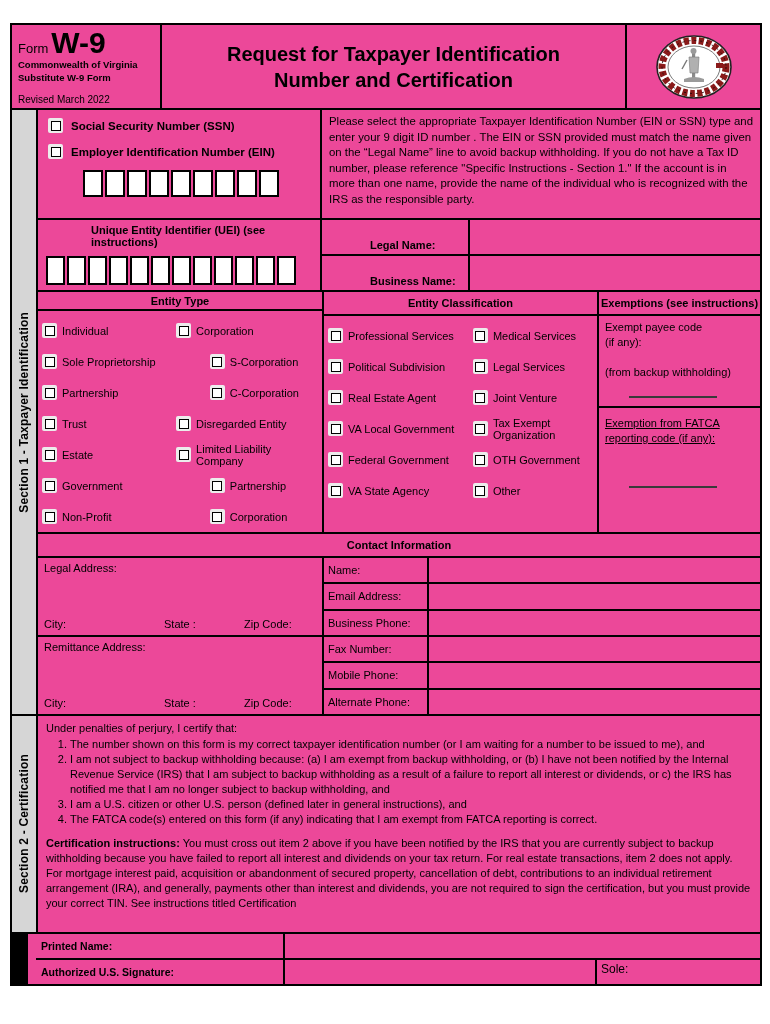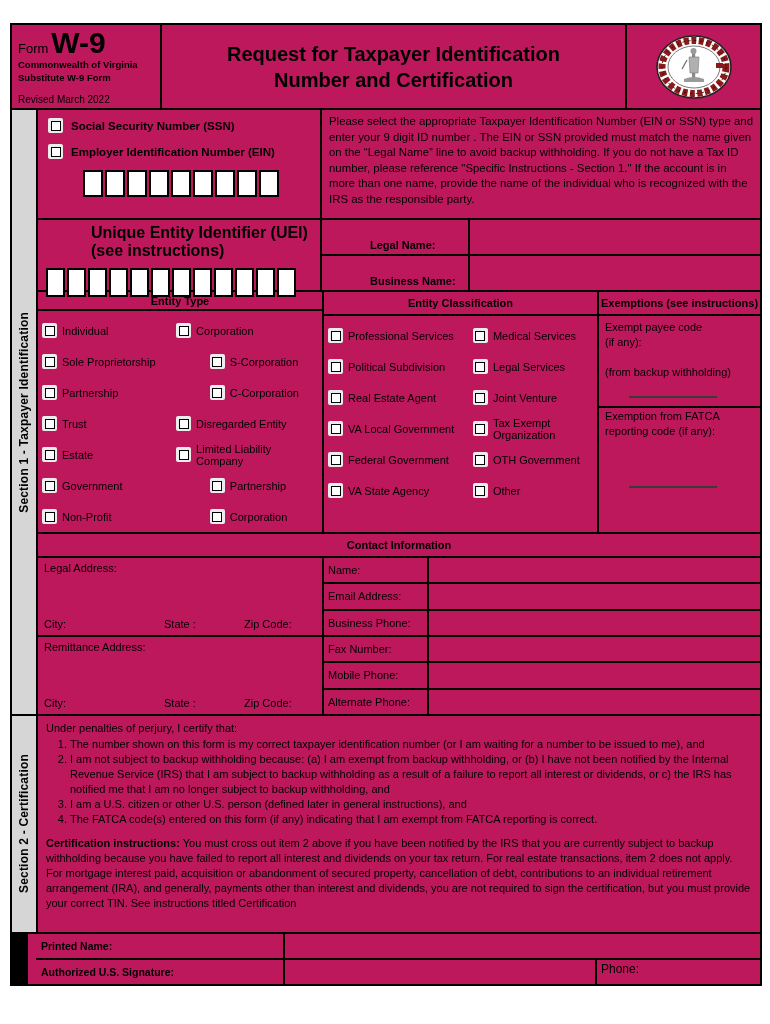--- a/index.html
+++ b/index.html
@@ -1,17 +1,17 @@
 <!DOCTYPE html>
 <html><head>
 <meta charset="utf-8">
 <style>
   * { box-sizing: border-box; margin: 0; padding: 0; }
   html,body { width:770px; height:1024px; background:#fff; font-family:"Liberation Sans", sans-serif; color:#000; }
-  .form { position:absolute; left:10px; top:23px; width:752px; border:2px solid #000; background:#be185d; }
+  .form { position:absolute; left:10px; top:23px; width:752px; border:2px solid #000; background:#ec4899; }
 
   
   .hdr { display:flex; height:85px; border-bottom:2px solid #000; }
   .hdr-form { width:150px; border-right:2px solid #000; padding:5px 6px 3px 6px; display:flex; flex-direction:column; }
   .formword { font-size:13px; }
   .formnum { font-size:30px; font-weight:bold; line-height:26px; margin-left:3px; }
   .org { font-size:9.5px; font-weight:bold; line-height:11px; margin-top:2px; }
   .rev { font-size:10px; margin-top:auto; }
   .hdr-title { flex:1; border-right:2px solid #000; display:flex; align-items:center; justify-content:center; text-align:center; font-size:20px; font-weight:bold; line-height:26px; }
   .hdr-seal { width:133px; display:flex; align-items:center; justify-content:center; }
@@ -29,21 +29,21 @@
   .cbw { width:15px; height:15px; background:#ececec; border-radius:2px; display:inline-flex; align-items:center; justify-content:center; margin-right:8px; flex:none; }
   .cbw .inner { width:10px; height:10px; border:1.6px solid #000; background:#fff; display:block; }
   .cbl { font-size:11.5px; font-weight:bold; }
   .digits { display:flex; justify-content:center; gap:2px; margin-top:6px; }
   .digits .dbox { width:20px; height:27px; border:2px solid #000; background:#fff; }
   .instr { flex:1; padding:4px 7px; font-size:11.4px; line-height:15.6px; }
 
   
   .rowB { display:flex; height:72px; border-bottom:2px solid #000; }
   .ueibox { width:284px; border-right:2px solid #000; padding:4px 4px 4px 8px; }
-  .ueilabel { font-size:16px; font-weight:bold;padding-left:45px; }
+  .ueilabel { font-size:11px; font-weight:bold;padding-left:45px; }
   .ueiboxes { display:flex; justify-content:flex-start; gap:2px; margin-top:8px; }
   .ueiboxes .dbox { width:19px; height:29px; border:2px solid #000; background:#fff; }
   .namecol { flex:1; display:flex; flex-direction:column; }
   .namerow { display:flex; flex:1; }
   .namerow + .namerow { border-top:2px solid #000; }
   .namelabel { width:104px; border-right:2px solid #000; font-size:11px; font-weight:bold; display:flex; align-items:flex-end; padding:3px 4px;margin-left:44px; }
   .nameval { flex:1; }
 
   
   .rowC { display:flex; height:242px; border-bottom:2px solid #000; }
@@ -54,21 +54,21 @@
   .cbgrid { padding:4px 2px 0 4px; }
   .cbrow { display:flex; height:31px; align-items:center; }
   .cbitem { display:flex; align-items:center; font-size:11px; }
   .cbitem .cbw { margin-right:5px; }
   .et-c1 { width:136px; }
   .et-c2 { width:146px; }
   .ec-c1 { width:159px; }
   .ec-c2 { width:134px; }
   .ind { padding-left:34px; }
   .exA { height:92px; border-bottom:2px solid #000; padding:4px 6px; font-size:11px; line-height:15px; position:relative; }
-  .exB { flex:1; padding:1px 6px; font-size:11px; line-height:15px; position:relative; }
+  .exB { flex:1; padding:8px 6px; font-size:11px; line-height:15px; position:relative;text-decoration:underline; }
   .exline { position:absolute; left:30px; width:88px; border-bottom:2px solid #3a3a3a; }
   .exA .exline { bottom:8px; }
   .exB .exline { top:78px; }
 
   
   .rowD { height:24px; border-bottom:2px solid #000; display:flex; align-items:center; justify-content:center; font-size:11px; font-weight:bold; }
 
   
   .rowE { display:flex; height:156px; }
   .addrcol { width:286px; border-right:2px solid #000; display:flex; flex-direction:column; }
@@ -482,20 +482,20 @@
     <div class="blackcell"></div>
     <div class="botrows">
       <div class="brow">
         <div class="blabel">Printed Name:</div>
         <div class="bval"></div>
       </div>
       <div class="brow">
         <div class="blabel">Authorized U.S. Signature:</div>
         <div class="bval bsig"></div>
         <div class="bdate">
-            <span>Phone:</span>
+            <span>Sole:</span>
             <span></span>
           </div>
       </div>
     </div>
   </div>
 
 </div>
 
 </body></html>

